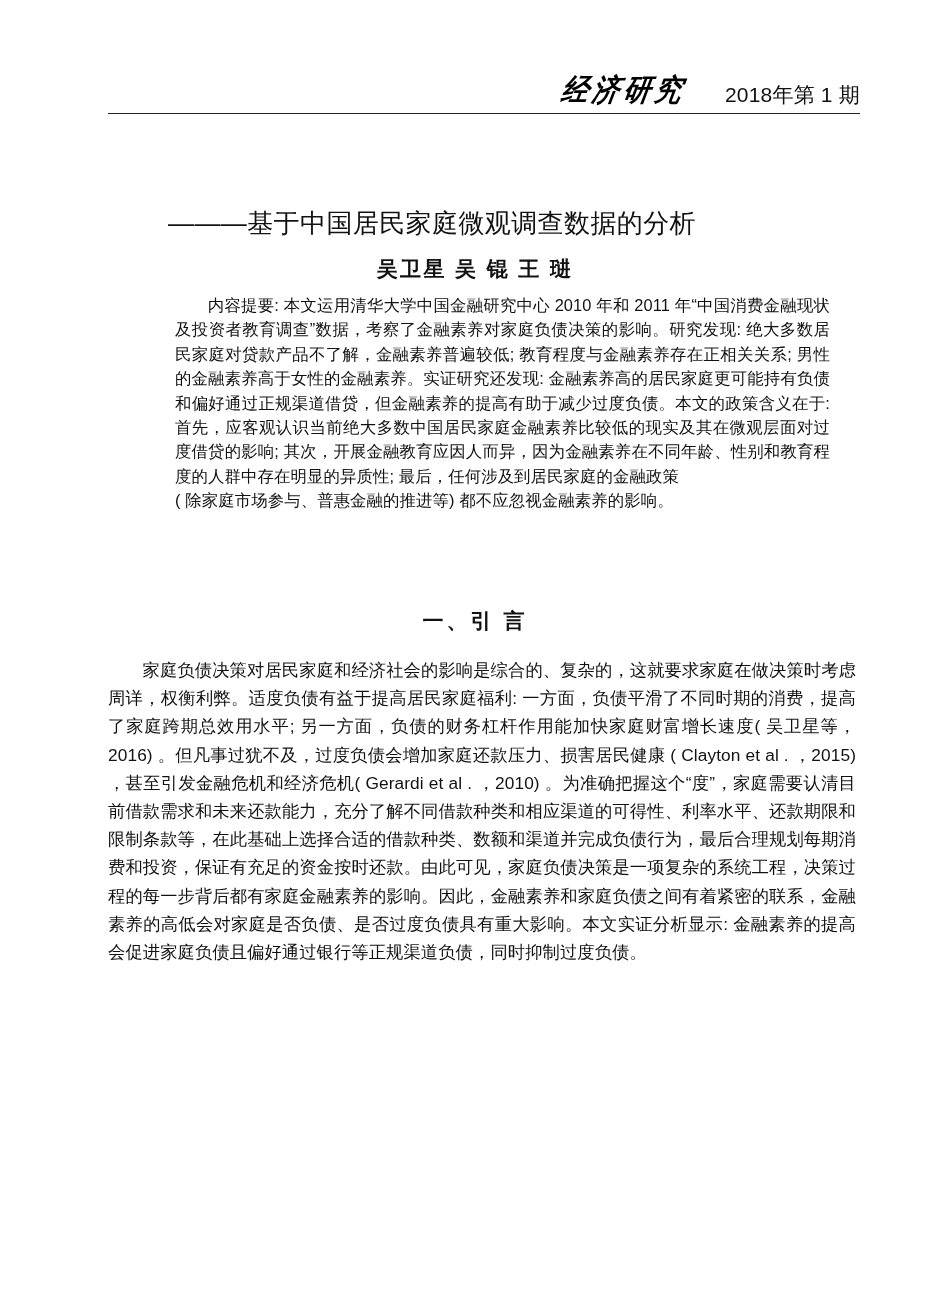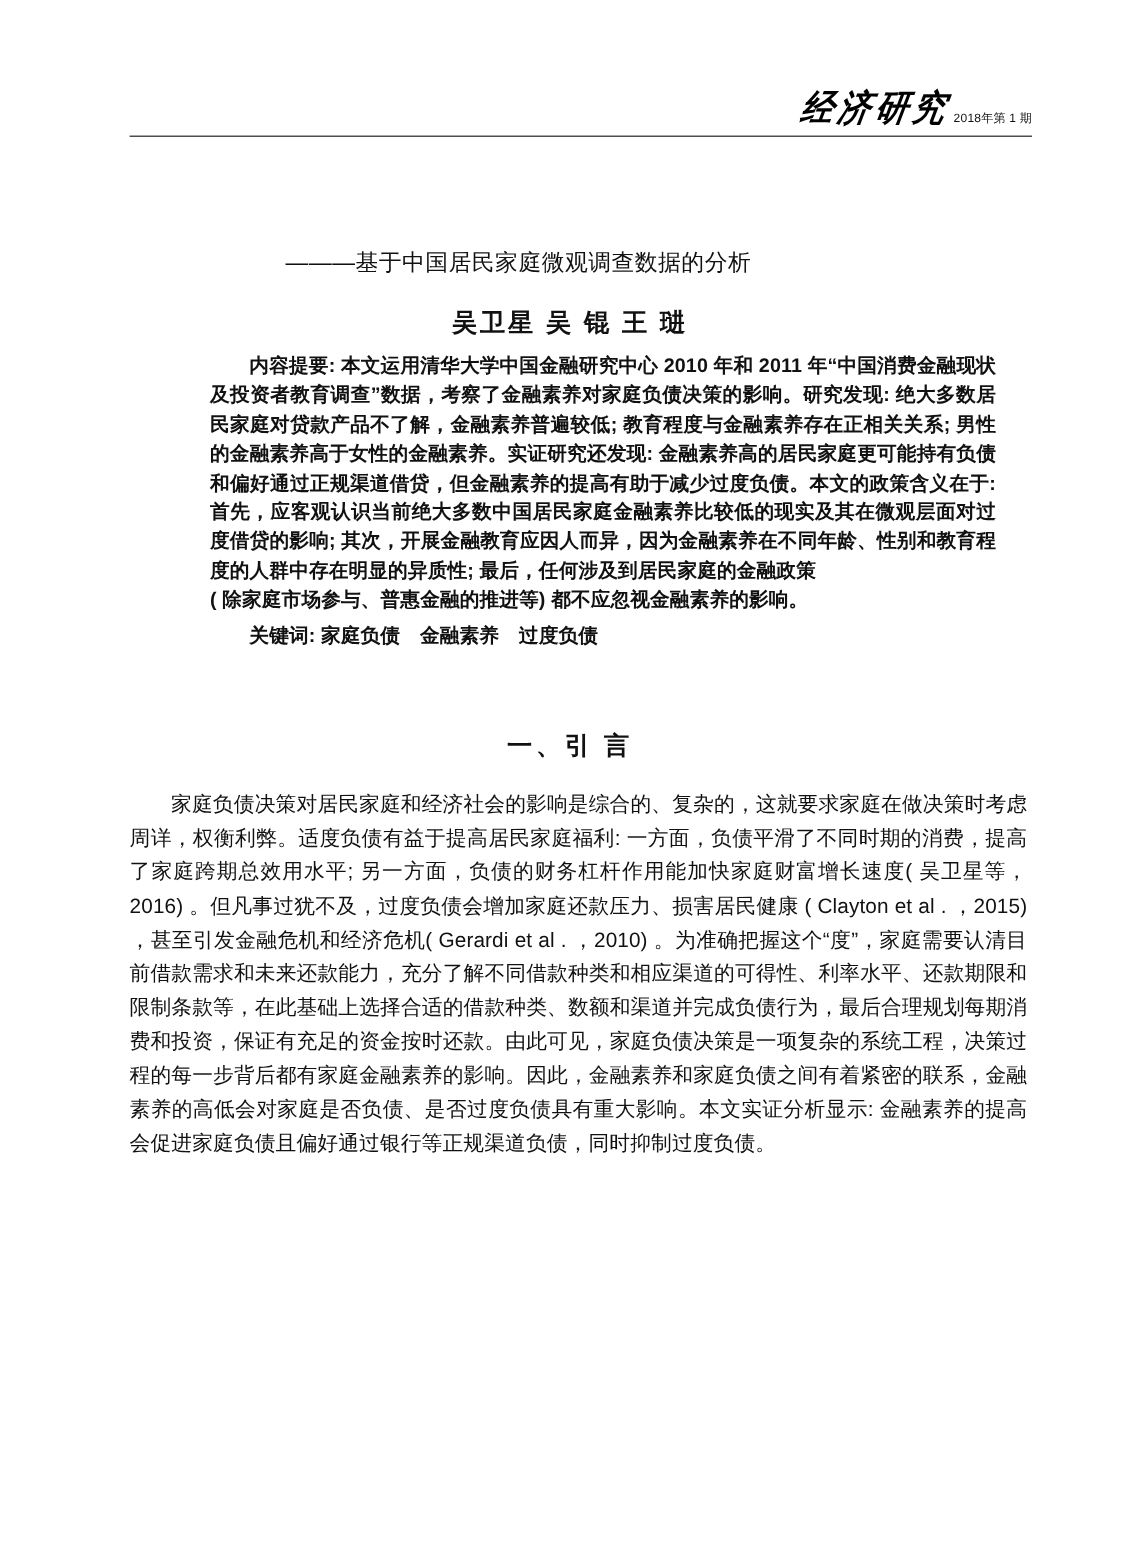--- a/index.html
+++ b/index.html
@@ -41,25 +41,26 @@
     font-weight: 700;
     font-style: italic;
     letter-spacing: 4px;
     line-height: 1;
     transform: skewX(-9deg) scaleY(1.12);
     transform-origin: bottom right;
     color: #000;
     padding-bottom: 2px;
   }
   .issue-label {
-    font-size: 10px;
+    font-size: 21px;
     line-height: 1;
     padding-bottom: 3px;
     color: #111;
     letter-spacing: 0.2px;
+    margin-left: 36px;
   }
   .header-rule {
     position: absolute;
     left: 108px;
     width: 752px;
     top: 113px;
     height: 0;
     border-top: 1.1px solid #222;
   }
 
@@ -80,21 +81,21 @@
     font-weight: 400;
     vertical-align: super;
     letter-spacing: 0;
   }
   .subtitle {
     position: absolute;
     top: 206px;
     left: 0;
     width: 864px;
     text-align: center;
-    font-size: 19px;
+    font-size: 26px;
     font-weight: 400;
     letter-spacing: 0.4px;
   }
   .authors {
     position: absolute;
     top: 255px;
     left: 0;
     width: 950px;
     text-align: center;
     font-size: 21px;
@@ -106,21 +107,20 @@
   .abstract {
     position: absolute;
     top: 293px;
     left: 175px;
     width: 655px;
     font-size: 16.4px;
     line-height: 24.4px;
     text-align: justify;
     text-justify: inter-character;
     letter-spacing: 0.1px;
-    font-weight: bold;
   }
   .abstract p {
     margin: 0;
   }
   .abstract .indent {
     text-indent: 2em;
   }
   .abstract .tail {
     text-indent: 0;
   }
@@ -174,21 +174,20 @@
   <div class="header-rule"></div>
 
 
   <div class="subtitle">———基于中国居民家庭微观调查数据的分析</div>
 
   <div class="authors">吴卫星 吴 锟 王 琎</div>
 
   <div class="abstract">
     <p class="indent">内容提要: 本文运用清华大学中国金融研究中心 2010 年和 2011 年“中国消费金融现状及投资者教育调查”数据，考察了金融素养对家庭负债决策的影响。研究发现: 绝大多数居民家庭对贷款产品不了解，金融素养普遍较低; 教育程度与金融素养存在正相关关系; 男性的金融素养高于女性的金融素养。实证研究还发现: 金融素养高的居民家庭更可能持有负债和偏好通过正规渠道借贷，但金融素养的提高有助于减少过度负债。本文的政策含义在于: 首先，应客观认识当前绝大多数中国居民家庭金融素养比较低的现实及其在微观层面对过度借贷的影响; 其次，开展金融教育应因人而异，因为金融素养在不同年龄、性别和教育程度的人群中存在明显的异质性; 最后，任何涉及到居民家庭的金融政策</p>
     <p class="tail">( 除家庭市场参与、普惠金融的推进等) 都不应忽视金融素养的影响。</p>
-    <p class="keywords">关键词: 家庭负债　金融素养　过度负债</p>
   </div>
 
   <div class="section-head">一、引 言</div>
 
   <div class="body-text">
     <p>家庭负债决策对居民家庭和经济社会的影响是综合的、复杂的，这就要求家庭在做决策时考虑周详，权衡利弊。适度负债有益于提高居民家庭福利: 一方面，负债平滑了不同时期的消费，提高了家庭跨期总效用水平; 另一方面，负债的财务杠杆作用能加快家庭财富增长速度( 吴卫星等，2016) 。但凡事过犹不及，过度负债会增加家庭还款压力、损害居民健康 ( Clayton et al . ，2015) ，甚至引发金融危机和经济危机( Gerardi et al . ，2010) 。为准确把握这个“度”，家庭需要认清目前借款需求和未来还款能力，充分了解不同借款种类和相应渠道的可得性、利率水平、还款期限和限制条款等，在此基础上选择合适的借款种类、数额和渠道并完成负债行为，最后合理规划每期消费和投资，保证有充足的资金按时还款。由此可见，家庭负债决策是一项复杂的系统工程，决策过程的每一步背后都有家庭金融素养的影响。因此，金融素养和家庭负债之间有着紧密的联系，金融素养的高低会对家庭是否负债、是否过度负债具有重大影响。本文实证分析显示: 金融素养的提高会促进家庭负债且偏好通过银行等正规渠道负债，同时抑制过度负债。</p>
   </div>
 
 </div>
 

